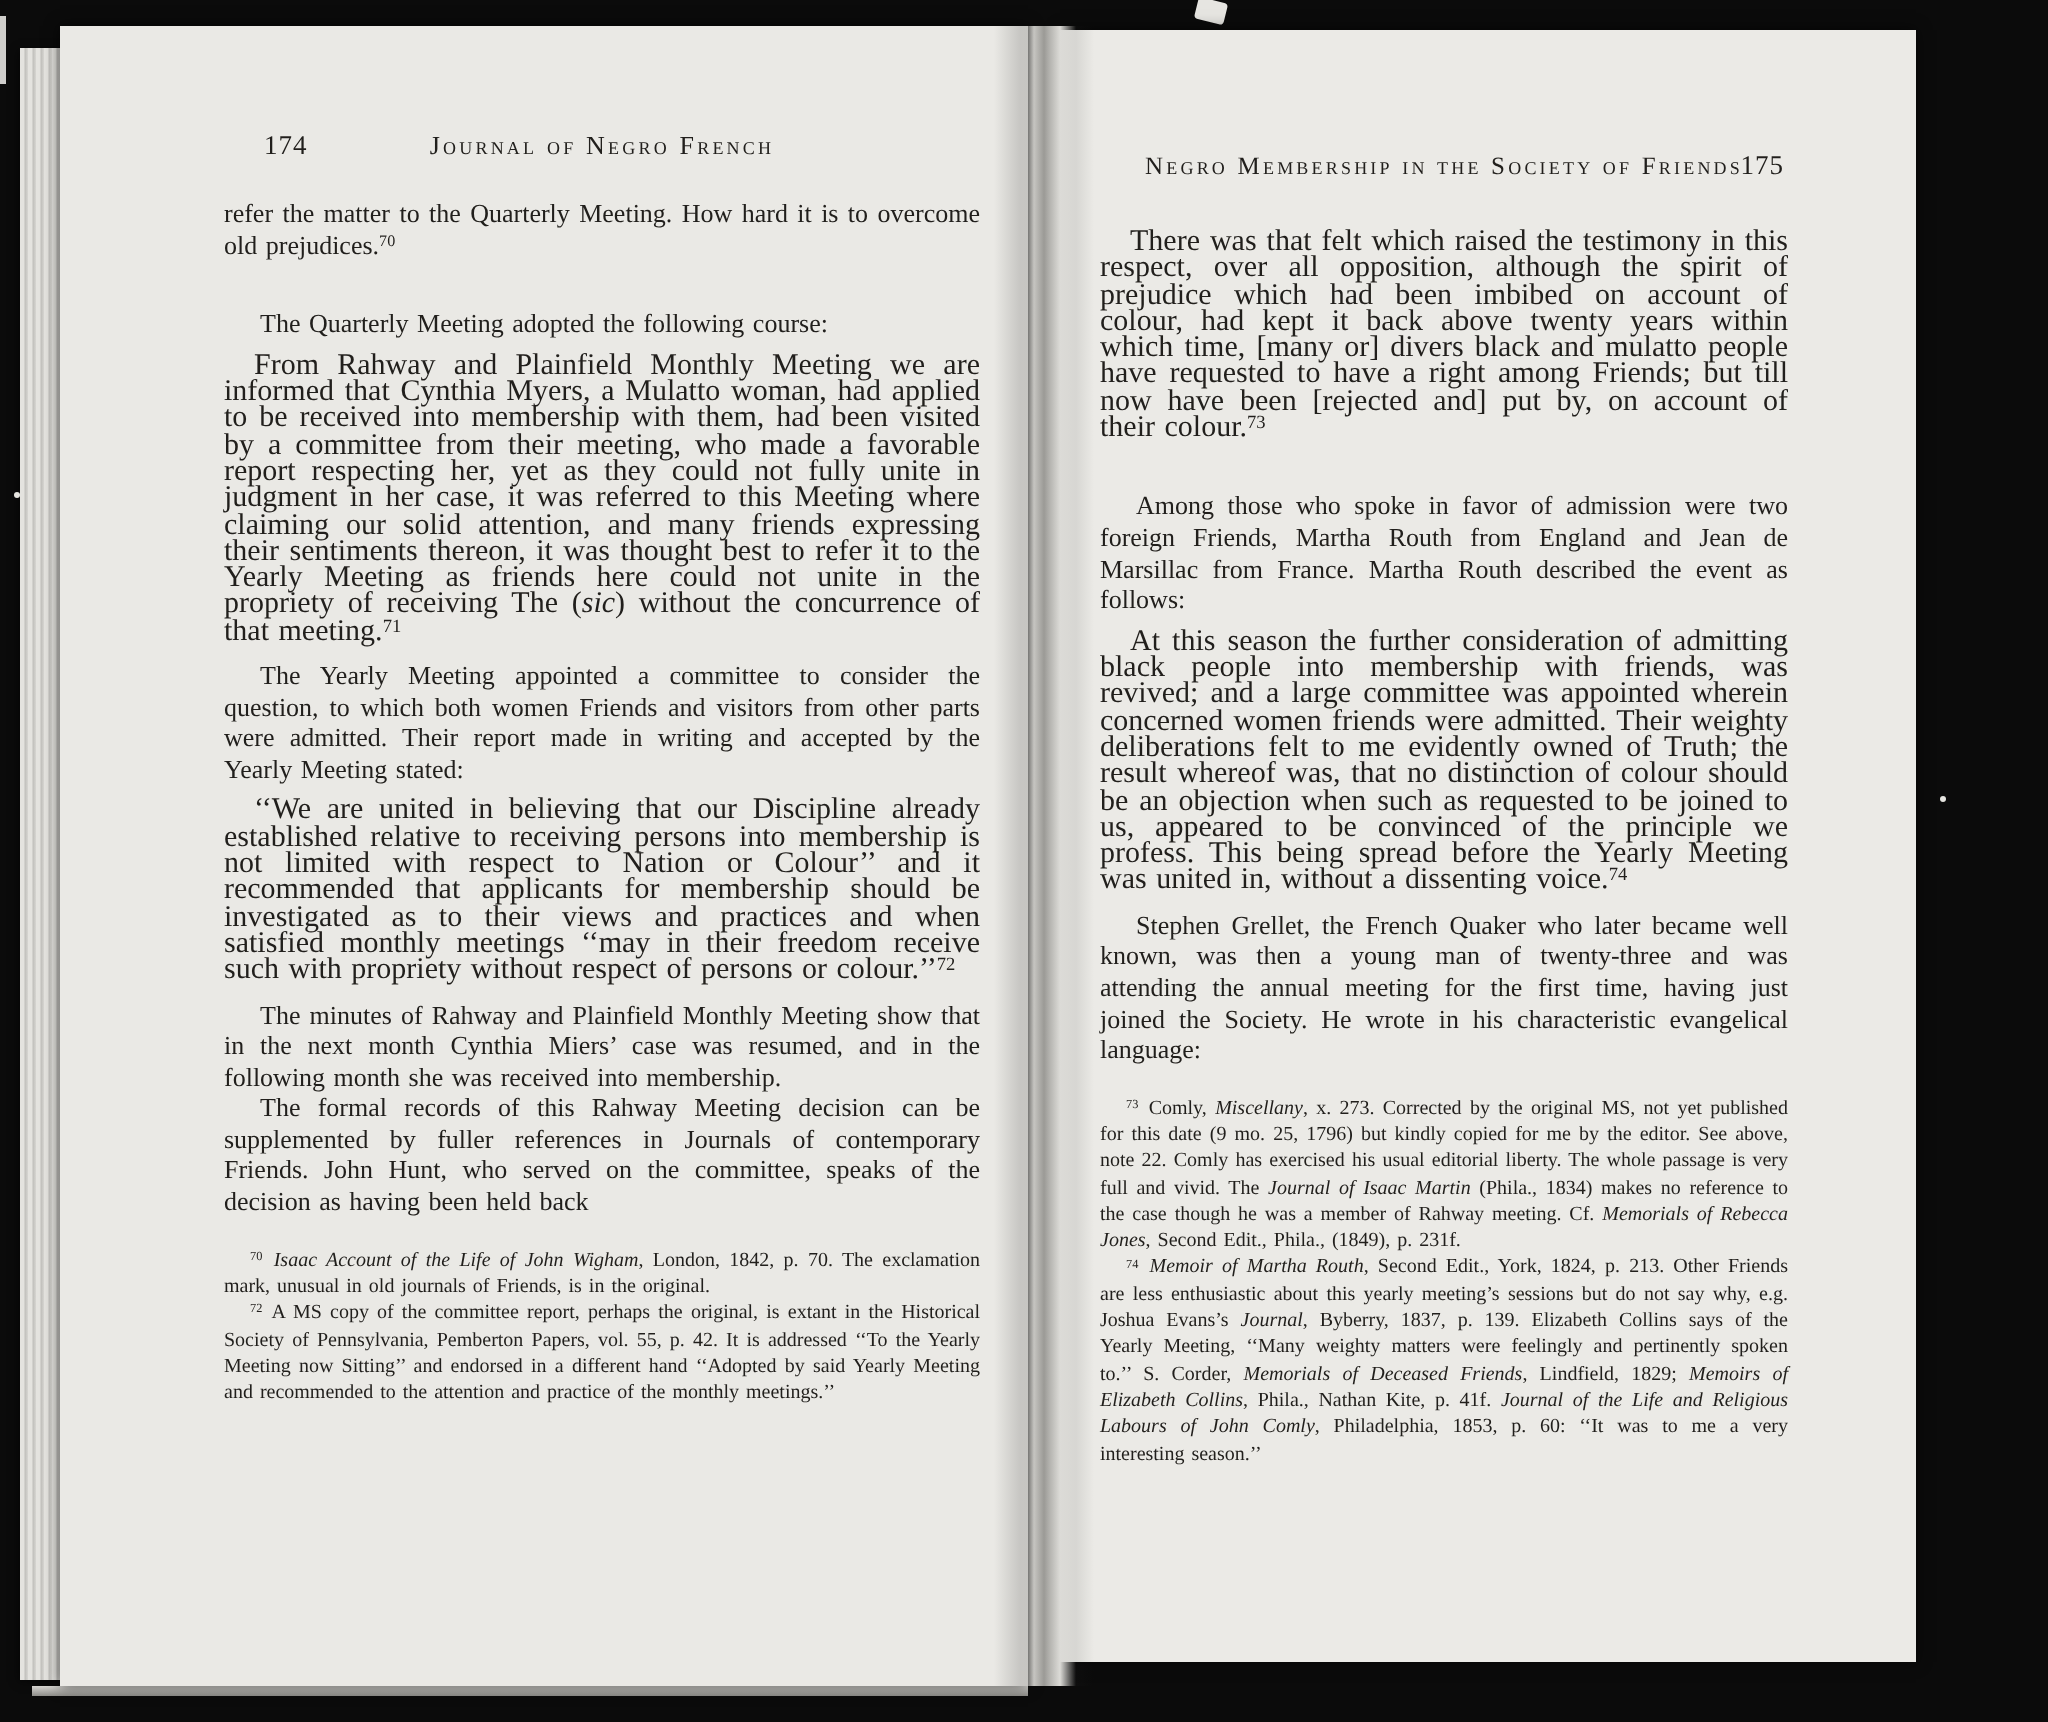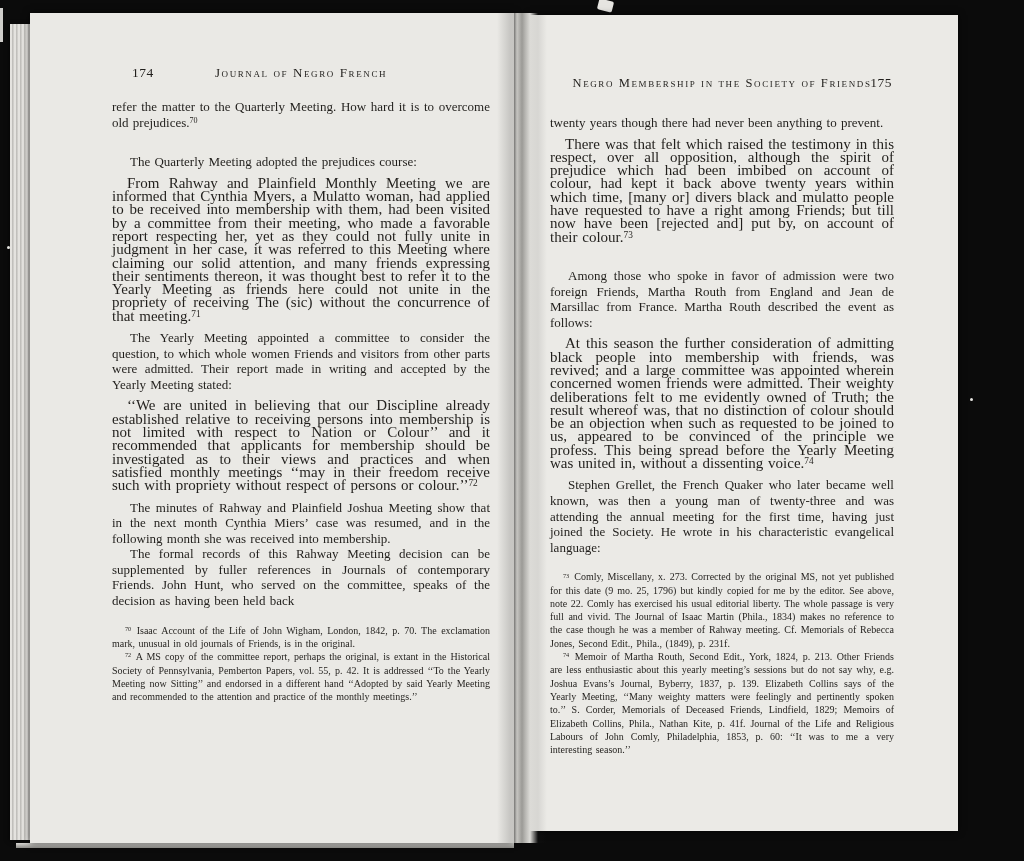--- a/index.html
+++ b/index.html
@@ -65,58 +65,57 @@
   .folio-right{right:2px;}
 
   
   .blk{margin:0;text-align:justify;word-spacing:1px;}
   .b-body{font-size:13px;line-height:15.6px;}
   .b-body.indent{text-indent:18px;}
   .b-body.space-before{margin-top:24px;}
   .b-quote{font-size:15px;line-height:13.3px;margin:7px 0;text-indent:15px;}
   .b-footnote{font-size:10px;line-height:13.3px;text-indent:13px;}
   .b-body + .b-footnote{margin-top:15px;}
-  .it{}
+  .it{font-style:italic;}
   sup{font-size:0.62em;line-height:0;vertical-align:0.45em;margin-right:1px;font-family:Liberation Serif, serif;}
 </style>
 </head>
 <body>
 
 <div class="edge-stack-left"></div>
 <div class="edge-stack-bottom"></div>
 <div class="artifact a1"></div>
 <div class="artifact a2"></div>
 <div class="artifact a3"></div>
 <div class="artifact a4"></div>
 
 <div class="page page-left">
   <div class="running-head">
     <span class="folio folio-left">174</span>
     <span class="head-title">Journal of Negro French</span>
   </div>
   <div class="page-body">
       <p class="blk b-body"><span>refer the matter to the Quarterly Meeting. How hard it is to overcome old prejudices.</span><sup>70</sup></p>
-      <p class="blk b-body indent space-before"><span>The Quarterly Meeting adopted the prejudices course:</span></p>
+      <p class="blk b-body indent space-before"><span>The Quarterly Meeting adopted the following course:</span></p>
       <p class="blk b-quote"><span>From Rahway and Plainfield Monthly Meeting we are informed that Cynthia Myers, a Mulatto woman, had applied to be received into membership with them, had been visited by a committee from their meeting, who made a favorable report respecting her, yet as they could not fully unite in judgment in her case, it was referred to this Meeting where claiming our solid attention, and many friends expressing their sentiments thereon, it was thought best to refer it to the Yearly Meeting as friends here could not unite in the propriety of receiving The (</span><span class="it">sic</span><span>) without the concurrence of that meeting.</span><sup>71</sup></p>
-      <p class="blk b-body indent"><span>The Yearly Meeting appointed a committee to consider the question, to which whole women Friends and visitors from other parts were admitted. Their report made in writing and accepted by the Yearly Meeting stated:</span></p>
+      <p class="blk b-body indent"><span>The Yearly Meeting appointed a committee to consider the question, to which both women Friends and visitors from other parts were admitted. Their report made in writing and accepted by the Yearly Meeting stated:</span></p>
       <p class="blk b-quote"><span>‘‘We are united in believing that our Discipline already established relative to receiving persons into membership is not limited with respect to Nation or Colour’’ and it recommended that applicants for membership should be investigated as to their views and practices and when satisfied monthly meetings ‘‘may in their freedom receive such with propriety without respect of persons or colour.’’</span><sup>72</sup></p>
-      <p class="blk b-body indent"><span>The minutes of Rahway and Plainfield Joshua Meeting show that in the next month Cynthia Miers’ case was resumed, and in the following month she was received into membership.</span></p>
+      <p class="blk b-body indent"><span>The minutes of Rahway and Plainfield Monthly Meeting show that in the next month Cynthia Miers’ case was resumed, and in the following month she was received into membership.</span></p>
       <p class="blk b-body indent"><span>The formal records of this Rahway Meeting decision can be supplemented by fuller references in Journals of contemporary Friends. John Hunt, who served on the committee, speaks of the decision as having been held back</span></p>
       <p class="blk b-footnote"><sup>70</sup><span> </span><span class="it">Isaac Account of the Life of John Wigham</span><span>, London, 1842, p. 70. The exclamation mark, unusual in old journals of Friends, is in the original.</span></p>
       <p class="blk b-footnote"><sup>72</sup><span> A MS copy of the committee report, perhaps the original, is extant in the Historical Society of Pennsylvania, Pemberton Papers, vol. 55, p. 42. It is addressed ‘‘To the Yearly Meeting now Sitting’’ and endorsed in a different hand ‘‘Adopted by said Yearly Meeting and recommended to the attention and practice of the monthly meetings.’’</span></p>
     </div>
 </div>
 
 <div class="page page-right">
   <div class="running-head">
     <span class="head-title">Negro Membership in the Society of Friends</span>
     <span class="folio folio-right">175</span>
   </div>
   <div class="page-body">
-      <p class="blk b-body"><span>twenty years though there had never been anything to prevent.</span></p>
       <p class="blk b-quote"><span>There was that felt which raised the testimony in this respect, over all opposition, although the spirit of prejudice which had been imbibed on account of colour, had kept it back above twenty years within which time, [many or] divers black and mulatto people have requested to have a right among Friends; but till now have been [rejected and] put by, on account of their colour.</span><sup>73</sup></p>
       <p class="blk b-body indent space-before"><span>Among those who spoke in favor of admission were two foreign Friends, Martha Routh from England and Jean de Marsillac from France. Martha Routh described the event as follows:</span></p>
       <p class="blk b-quote"><span>At this season the further consideration of admitting black people into membership with friends, was revived; and a large committee was appointed wherein concerned women friends were admitted. Their weighty deliberations felt to me evidently owned of Truth; the result whereof was, that no distinction of colour should be an objection when such as requested to be joined to us, appeared to be convinced of the principle we profess. This being spread before the Yearly Meeting was united in, without a dissenting voice.</span><sup>74</sup></p>
       <p class="blk b-body indent"><span>Stephen Grellet, the French Quaker who later became well known, was then a young man of twenty-three and was attending the annual meeting for the first time, having just joined the Society. He wrote in his characteristic evangelical language:</span></p>
       <p class="blk b-footnote"><sup>73</sup><span> Comly, </span><span class="it">Miscellany</span><span>, x. 273. Corrected by the original MS, not yet published for this date (9 mo. 25, 1796) but kindly copied for me by the editor. See above, note 22. Comly has exercised his usual editorial liberty. The whole passage is very full and vivid. The </span><span class="it">Journal of Isaac Martin</span><span> (Phila., 1834) makes no reference to the case though he was a member of Rahway meeting. Cf. </span><span class="it">Memorials of Rebecca Jones</span><span>, Second Edit., Phila., (1849), p. 231f.</span></p>
       <p class="blk b-footnote"><sup>74</sup><span> </span><span class="it">Memoir of Martha Routh</span><span>, Second Edit., York, 1824, p. 213. Other Friends are less enthusiastic about this yearly meeting’s sessions but do not say why, e.g. Joshua Evans’s </span><span class="it">Journal</span><span>, Byberry, 1837, p. 139. Elizabeth Collins says of the Yearly Meeting, ‘‘Many weighty matters were feelingly and pertinently spoken to.’’ S. Corder, </span><span class="it">Memorials of Deceased Friends</span><span>, Lindfield, 1829; </span><span class="it">Memoirs of Elizabeth Collins</span><span>, Phila., Nathan Kite, p. 41f. </span><span class="it">Journal of the Life and Religious Labours of John Comly</span><span>, Philadelphia, 1853, p. 60: ‘‘It was to me a very interesting season.’’</span></p>
     </div>
 </div>
 
 <div class="gutter"></div>

